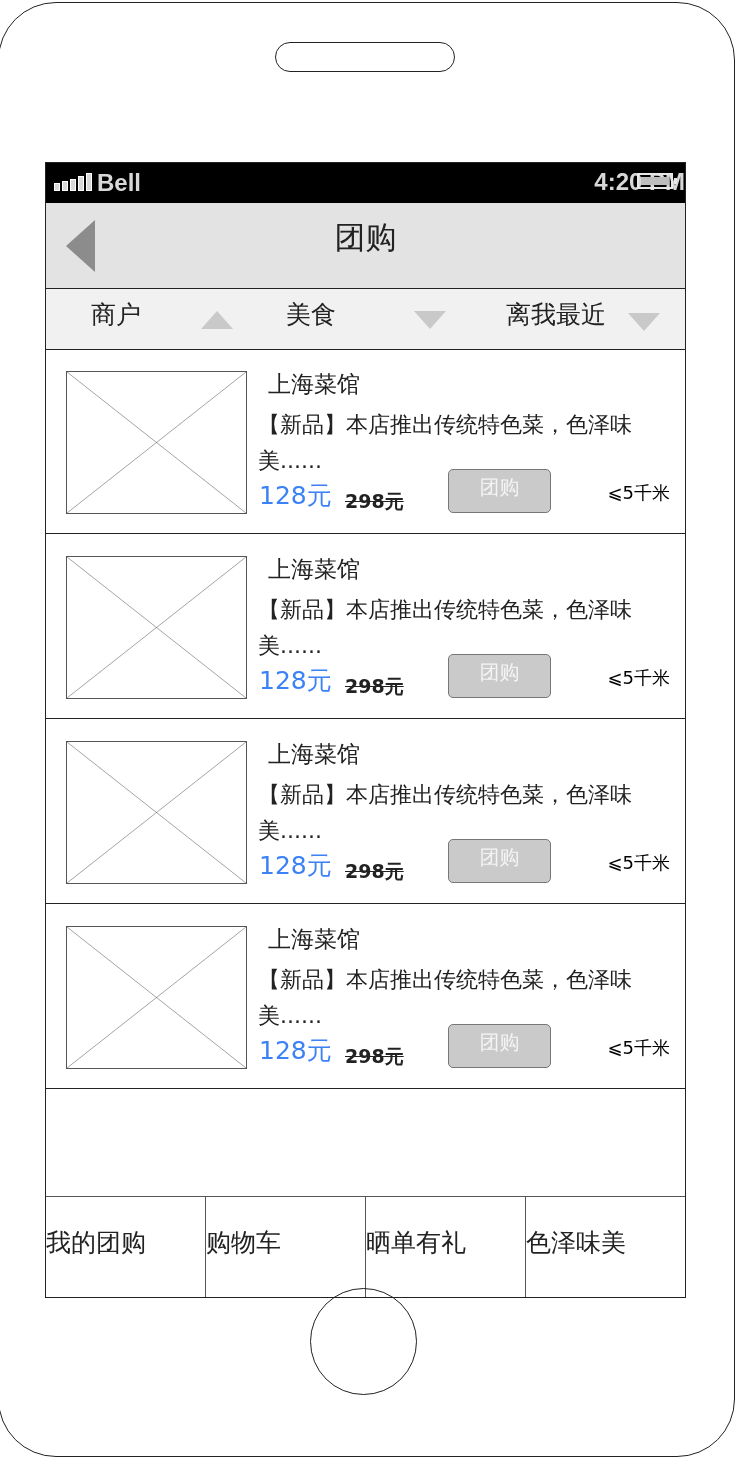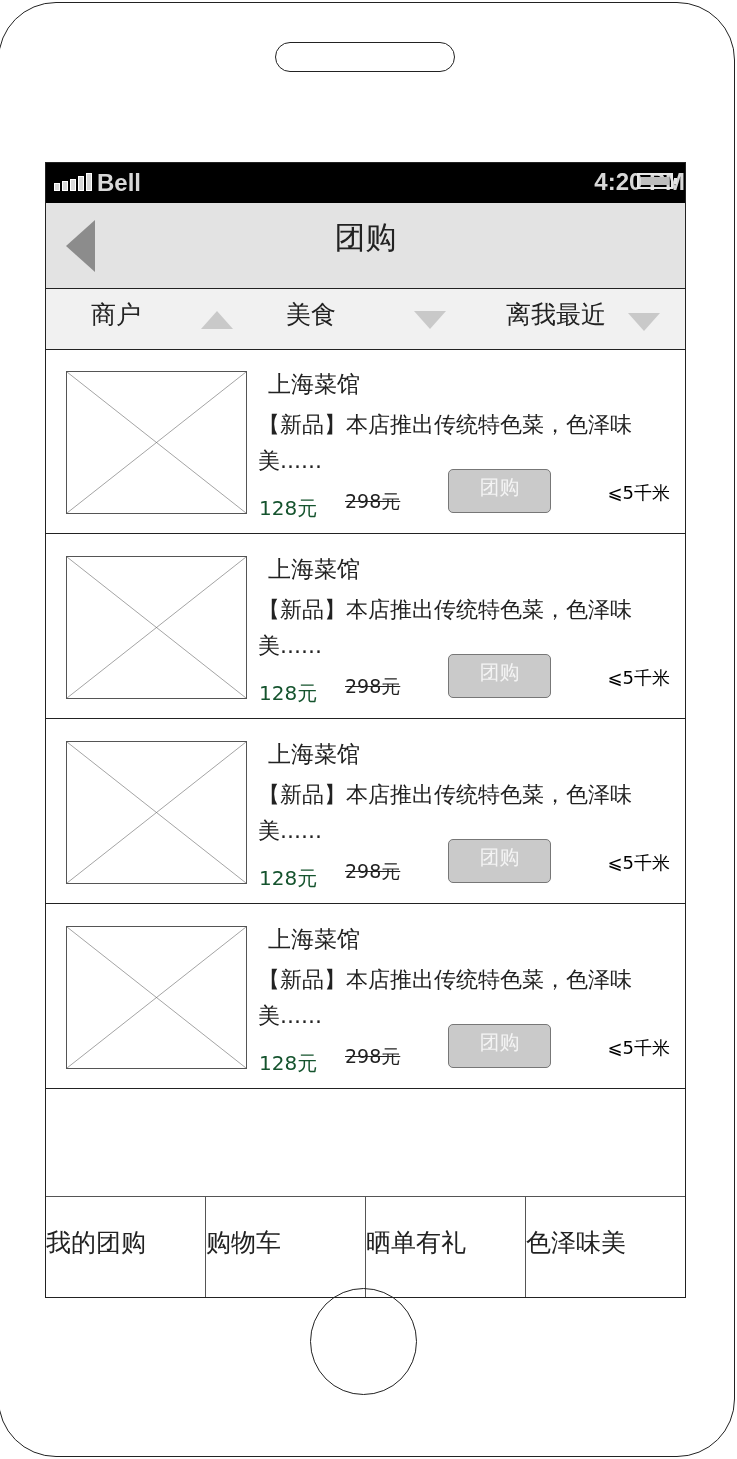--- a/index.html
+++ b/index.html
@@ -34,23 +34,23 @@
   .tri-up { position:absolute; width:0; height:0; border-left:16px solid transparent; border-right:16px solid transparent;
             border-bottom:18px solid #c9c9c9; }
   .tri-down { position:absolute; width:0; height:0; border-left:16px solid transparent; border-right:16px solid transparent;
               border-top:18px solid #c9c9c9; }
   .list { position:absolute; top:186px; left:0; width:100%; }
   .item { position:relative; height:185px; border-bottom:1.5px solid #222; box-sizing:border-box; }
   .thumb { position:absolute; left:20px; top:22px; width:181px; height:143px; border:1px solid #555; box-sizing:border-box; }
   .thumb svg { position:absolute; left:0; top:0; width:100%; height:100%; }
   .name { position:absolute; left:222px; top:20px; font-size:23px; color:#222; }
   .desc { position:absolute; left:212px; top:58px; width:400px; font-size:22px; line-height:36px; color:#222; }
-  .price { position:absolute; left:213px; top:146px; font-size:20px; color:#14532d; }
+  .price { position:absolute; left:213px; top:130px; font-size:25px; color:#3b82f6; }
   .oldprice { position:absolute; left:297px; top:140px; font-size:19px; color:#222; padding:0 2px;
-              text-decoration:line-through; }
+              text-decoration:line-through;font-weight:bold; }
   .buy { position:absolute; left:402px; top:120px; width:103px; height:44px; background:#cacaca;
          border:1px solid #777; border-radius:5px; box-sizing:border-box; color:#f4f4f4;
          font-size:20px; text-align:center; line-height:34px; cursor:pointer; }
   .dist { position:absolute; right:15px; top:132px; font-size:18px; color:#000000;text-align:center; }
   .tabbar { position:absolute; left:0; top:1033px; width:100%; height:101px; border-top:1.5px solid #555;
             display:flex; box-sizing:border-box; }
   .tab { flex:1; border-right:1.5px solid #555; box-sizing:border-box; line-height:92px;
          font-size:25px; color:#222; cursor:pointer; }
   .tab:last-child { border-right:none; }
 </style>

